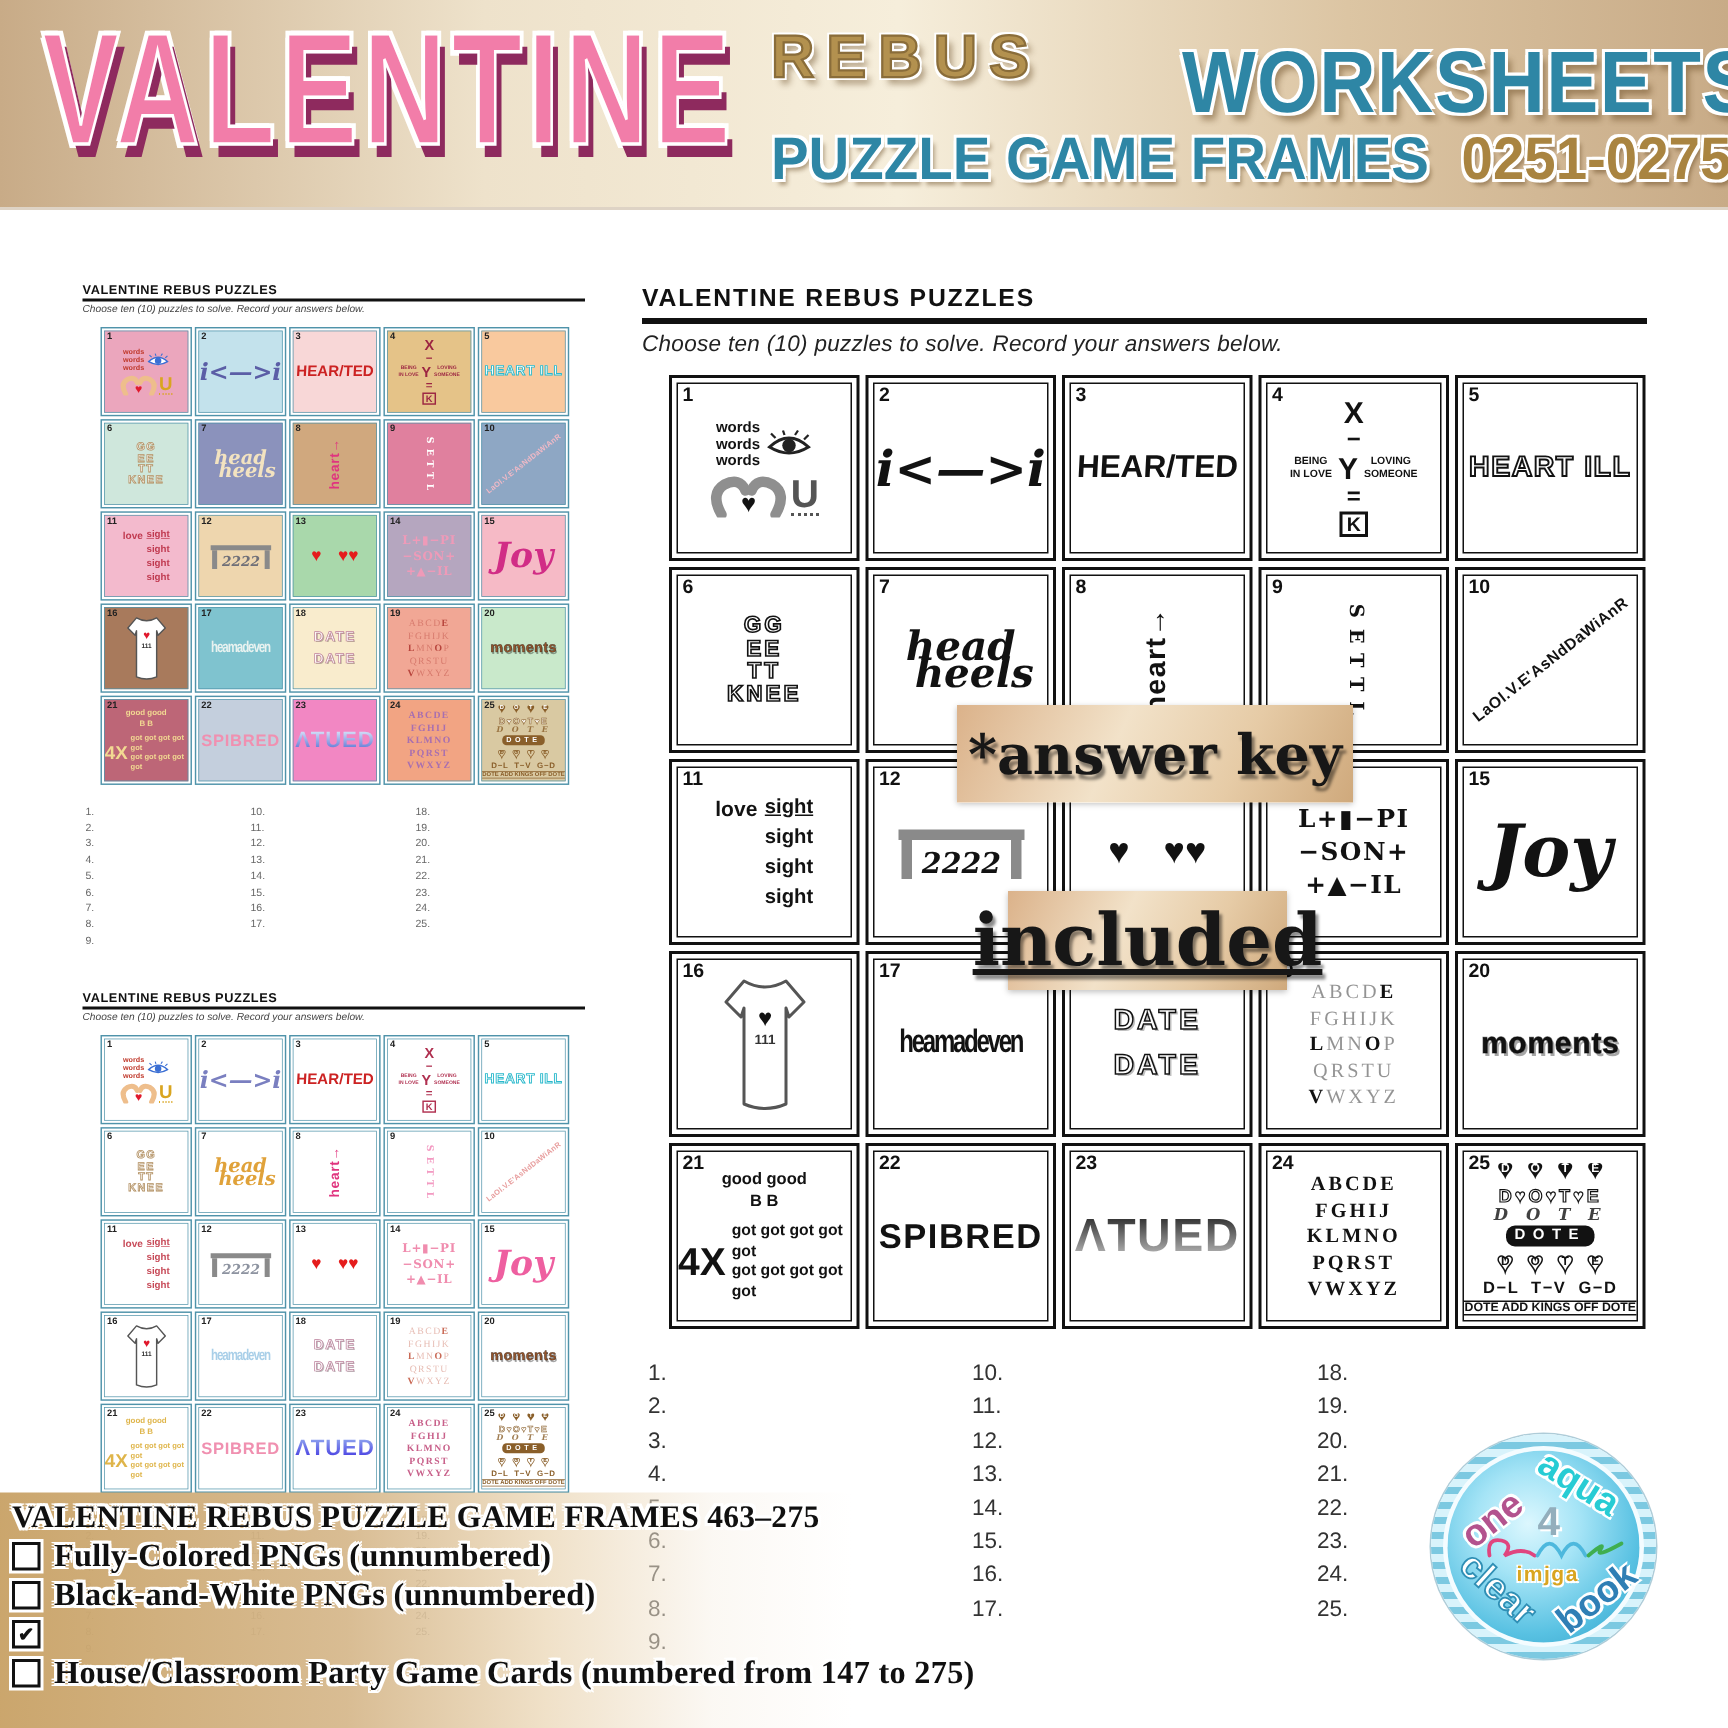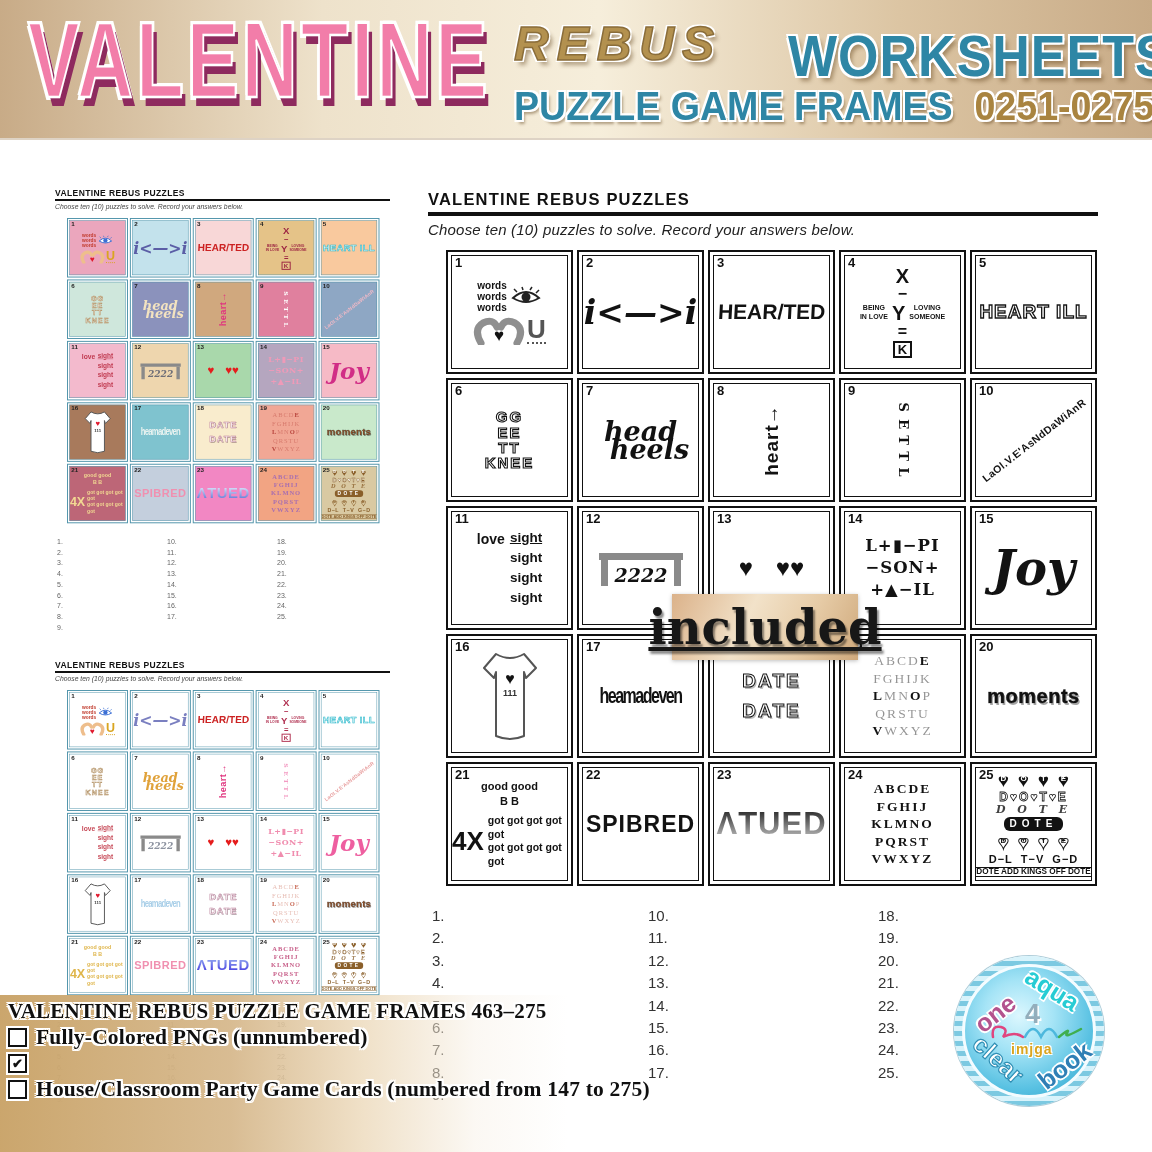--- a/index.html
+++ b/index.html
@@ -7,23 +7,23 @@
         font-family:"Liberation Sans",sans-serif;}
 
   
   .header{position:absolute;left:0;top:0;width:1152px;height:138px;z-index:2;
     background:linear-gradient(90deg,#c8ab87 0%,#eee2cb 28%,#f6eedb 52%,#dcc5a3 78%,#c8ab87 100%);
     box-shadow:0 2px 0 rgba(160,130,90,.35);}
   .v-title{position:absolute;left:28px;top:0px;font-weight:800;font-size:92px;letter-spacing:4px;
     transform:scaleX(.84) scaleY(1.16);transform-origin:0 0;color:#f27da9;white-space:nowrap;
     -webkit-text-stroke:2px #ffffff;
     text-shadow:5px 7px 0 #8e2a5e,-2px -2px 0 #fff,2px -2px 0 #fff,-2px 2px 0 #fff;}
-  .r-title{position:absolute;left:514px;top:16px;font-weight:800;font-size:48px;letter-spacing:8px;
+  .r-title{position:absolute;left:514px;top:16px;font-weight:800;font-size:40px;letter-spacing:8px;
     color:#b3914f;-webkit-text-stroke:1.5px #8a6d3a;white-space:nowrap;
-    text-shadow:2px 2px 0 #fff,-2px -2px 0 #fff,2px -2px 0 #fff,-2px 2px 0 #fff,4px 5px 4px rgba(90,60,20,.45);font-style:italic;}
+    text-shadow:2px 2px 0 #fff,-2px -2px 0 #fff,2px -2px 0 #fff,-2px 2px 0 #fff,4px 5px 4px rgba(90,60,20,.45);}
   .w-title{position:absolute;left:788px;top:22px;font-weight:800;font-size:52px;letter-spacing:1px;
     transform:scaleY(1.12);transform-origin:0 0;color:#2e86a5;white-space:nowrap;
     text-shadow:2px 2px 0 #fff,-2px -2px 0 #fff,2px -2px 0 #fff,-2px 2px 0 #fff,4px 5px 4px rgba(90,60,20,.45);}
   .h-line2{position:absolute;left:514px;top:84px;font-weight:800;font-size:40px;white-space:nowrap;
     transform:scaleX(.94);transform-origin:0 0;}
   .h-line2 .t{color:#2e86a5;text-shadow:2px 2px 0 #fff,-2px -2px 0 #fff,2px -2px 0 #fff,-2px 2px 0 #fff,3px 4px 3px rgba(90,60,20,.45);}
   .h-line2 .n{color:#a98440;margin-left:12px;text-shadow:2px 2px 0 #fff,-2px -2px 0 #fff,2px -2px 0 #fff,-2px 2px 0 #fff,3px 4px 3px rgba(90,60,20,.45);}
 
   
   .ws{position:absolute;z-index:1;}
@@ -1107,32 +1107,39 @@
           <div>20.</div>
           <div>21.</div>
           <div>22.</div>
           <div>23.</div>
           <div>24.</div>
           <div>25.</div>
         </div>
       </div>
   </div>
 
+  <div class="okey" id="ok1">
+    <span>*answer key</span>
+  </div>
   <div class="okey" id="ok2">
     <span>included</span>
   </div>
 
   <div class="footer-band"></div>
 
   <div class="checklist">
     <div class="ck-title">VALENTINE REBUS PUZZLE GAME FRAMES 463–275</div>
     <div id="ck-items">
         <div class="ck-item">
           <span class="ck-box"></span>
           <span class="ck-label">Fully-Colored PNGs (unnumbered)</span>
+        </div>
+        <div class="ck-item">
+          <span class="ck-box"></span>
+          <span class="ck-label">Black-and-White PNGs (unnumbered)</span>
         </div>
         <div class="ck-item">
           <span class="ck-box">✔</span>
         </div>
         <div class="ck-item">
           <span class="ck-box"></span>
           <span class="ck-label">House/Classroom Party Game Cards (numbered from 147 to 275)</span>
         </div>
       </div>
   </div>

